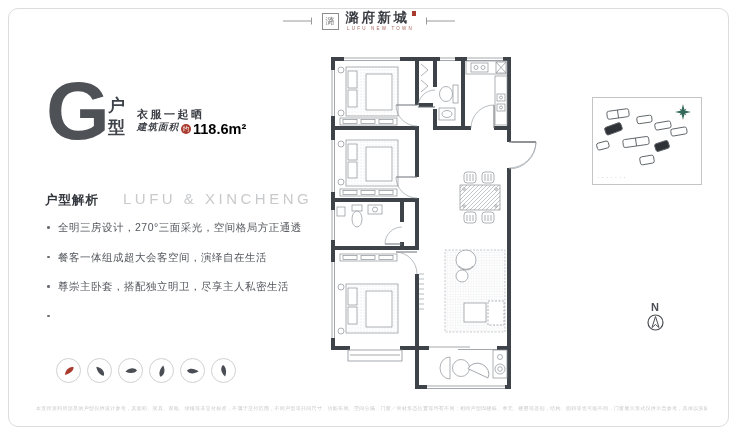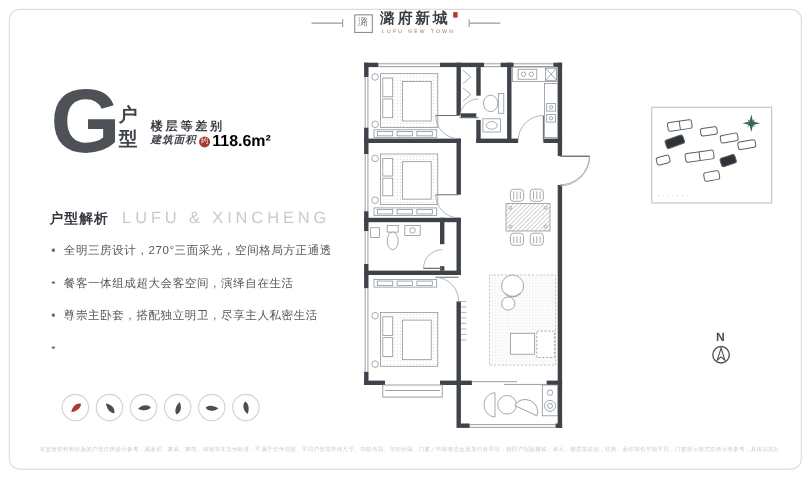--- a/index.html
+++ b/index.html
@@ -25,21 +25,21 @@
           display:flex;flex-direction:column;gap:5px;line-height:1;font-family:"DejaVu Serif",serif;}
   .layout-line{position:absolute;left:137px;top:107px;font-size:11px;font-weight:bold;letter-spacing:2.5px;
                color:#3a3e44;font-family:"DejaVu Serif",serif;}
   .area-line{position:absolute;left:137px;top:121px;display:flex;align-items:flex-end;gap:2px;}
   .area-label{font-size:9.5px;font-style:italic;font-weight:bold;color:#3f434a;font-family:"DejaVu Serif",serif;
               letter-spacing:1px;padding-bottom:2px;text-align:center;}
   .area-approx{width:10px;height:10px;border-radius:50%;background:#a93a2e;color:#fff;font-size:6.5px;
                line-height:10px;text-align:center;margin-bottom:2px;}
   .area-value{font-size:14.5px;font-weight:bold;color:#000000;line-height:1;}
 
-  .analysis{position:absolute;left:45px;top:190px;display:flex;align-items:baseline;gap:12px;}
+  .analysis{position:absolute;left:45px;top:190px;display:flex;align-items:baseline;gap:24px;}
   .analysis-title{font-size:12.5px;font-weight:bold;color:#33373d;letter-spacing:1px;}
   .analysis-sub{font-size:15px;color:#c9cacc;letter-spacing:3.5px;}
 
   .bullets{position:absolute;left:45px;top:221px;list-style:none;margin:0;padding:0;}
   .bullets li{position:relative;padding-left:13px;margin-bottom:15.5px;font-size:10.5px;color:#53575d;
               letter-spacing:0.5px;white-space:nowrap;}
   .bullets li .dot{position:absolute;left:2px;top:5px;width:2.5px;height:2.5px;border-radius:50%;background:#6a6e74;}
 
   .feature-icons{position:absolute;left:56px;top:358px;display:flex;gap:6px;}
   .fi{width:23px;height:23px;border:1px solid #cfd1d3;border-radius:50%;display:flex;
@@ -81,21 +81,21 @@
     <line x1="3.5" y1="1.5" x2="3.5" y2="8.5" stroke="#9a9a9a" stroke-width="1"></line>
     <line x1="4" y1="5" x2="32" y2="5" stroke="#9a9a9a" stroke-width="1"></line>
   </svg>
 </div>
 
 <div class="g-letter">G</div>
 <div class="g-type">
   <span>户</span>
   <span>型</span>
 </div>
-<div class="layout-line">楼层等差别</div>
+<div class="layout-line">衣服一起晒</div>
 <div class="area-line">
   <span class="area-label">建筑面积</span>
   <span class="area-approx">约</span>
   <span class="area-value">118.6m²</span>
 </div>
 
 <div class="analysis">
   <span class="analysis-title">户型解析</span>
   <span class="analysis-sub">LUFU &amp; XINCHENG</span>
 </div>

